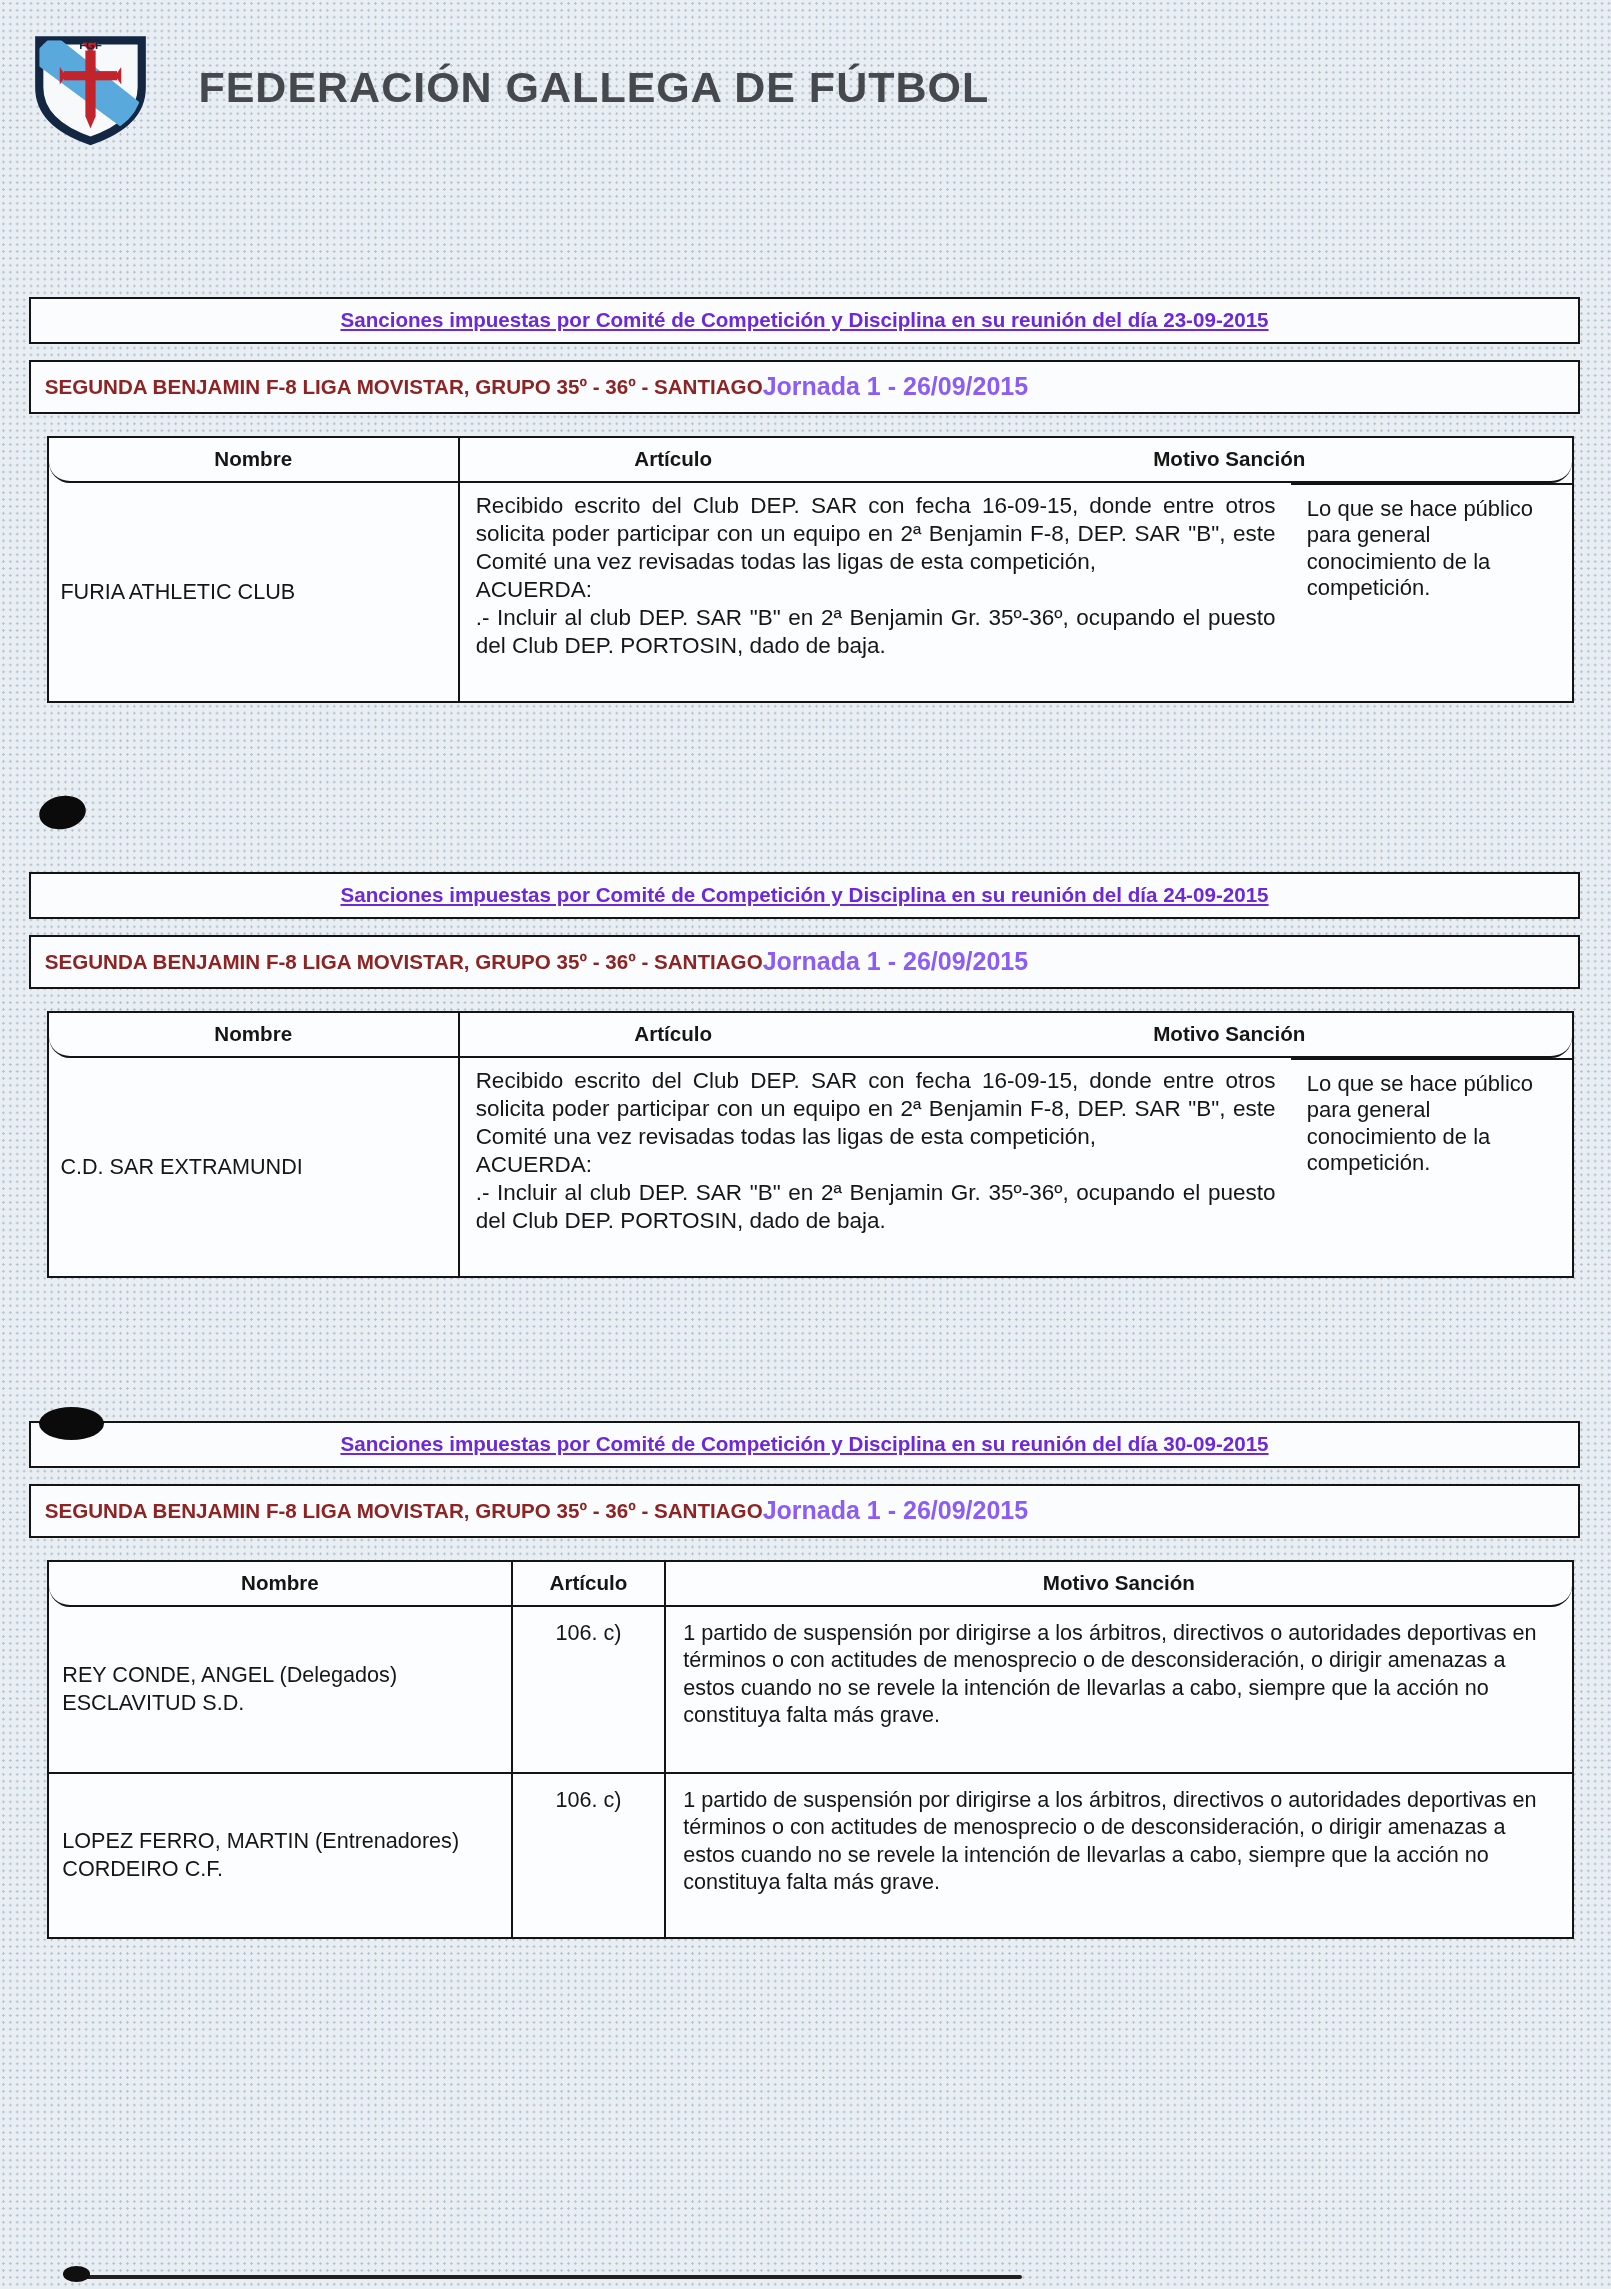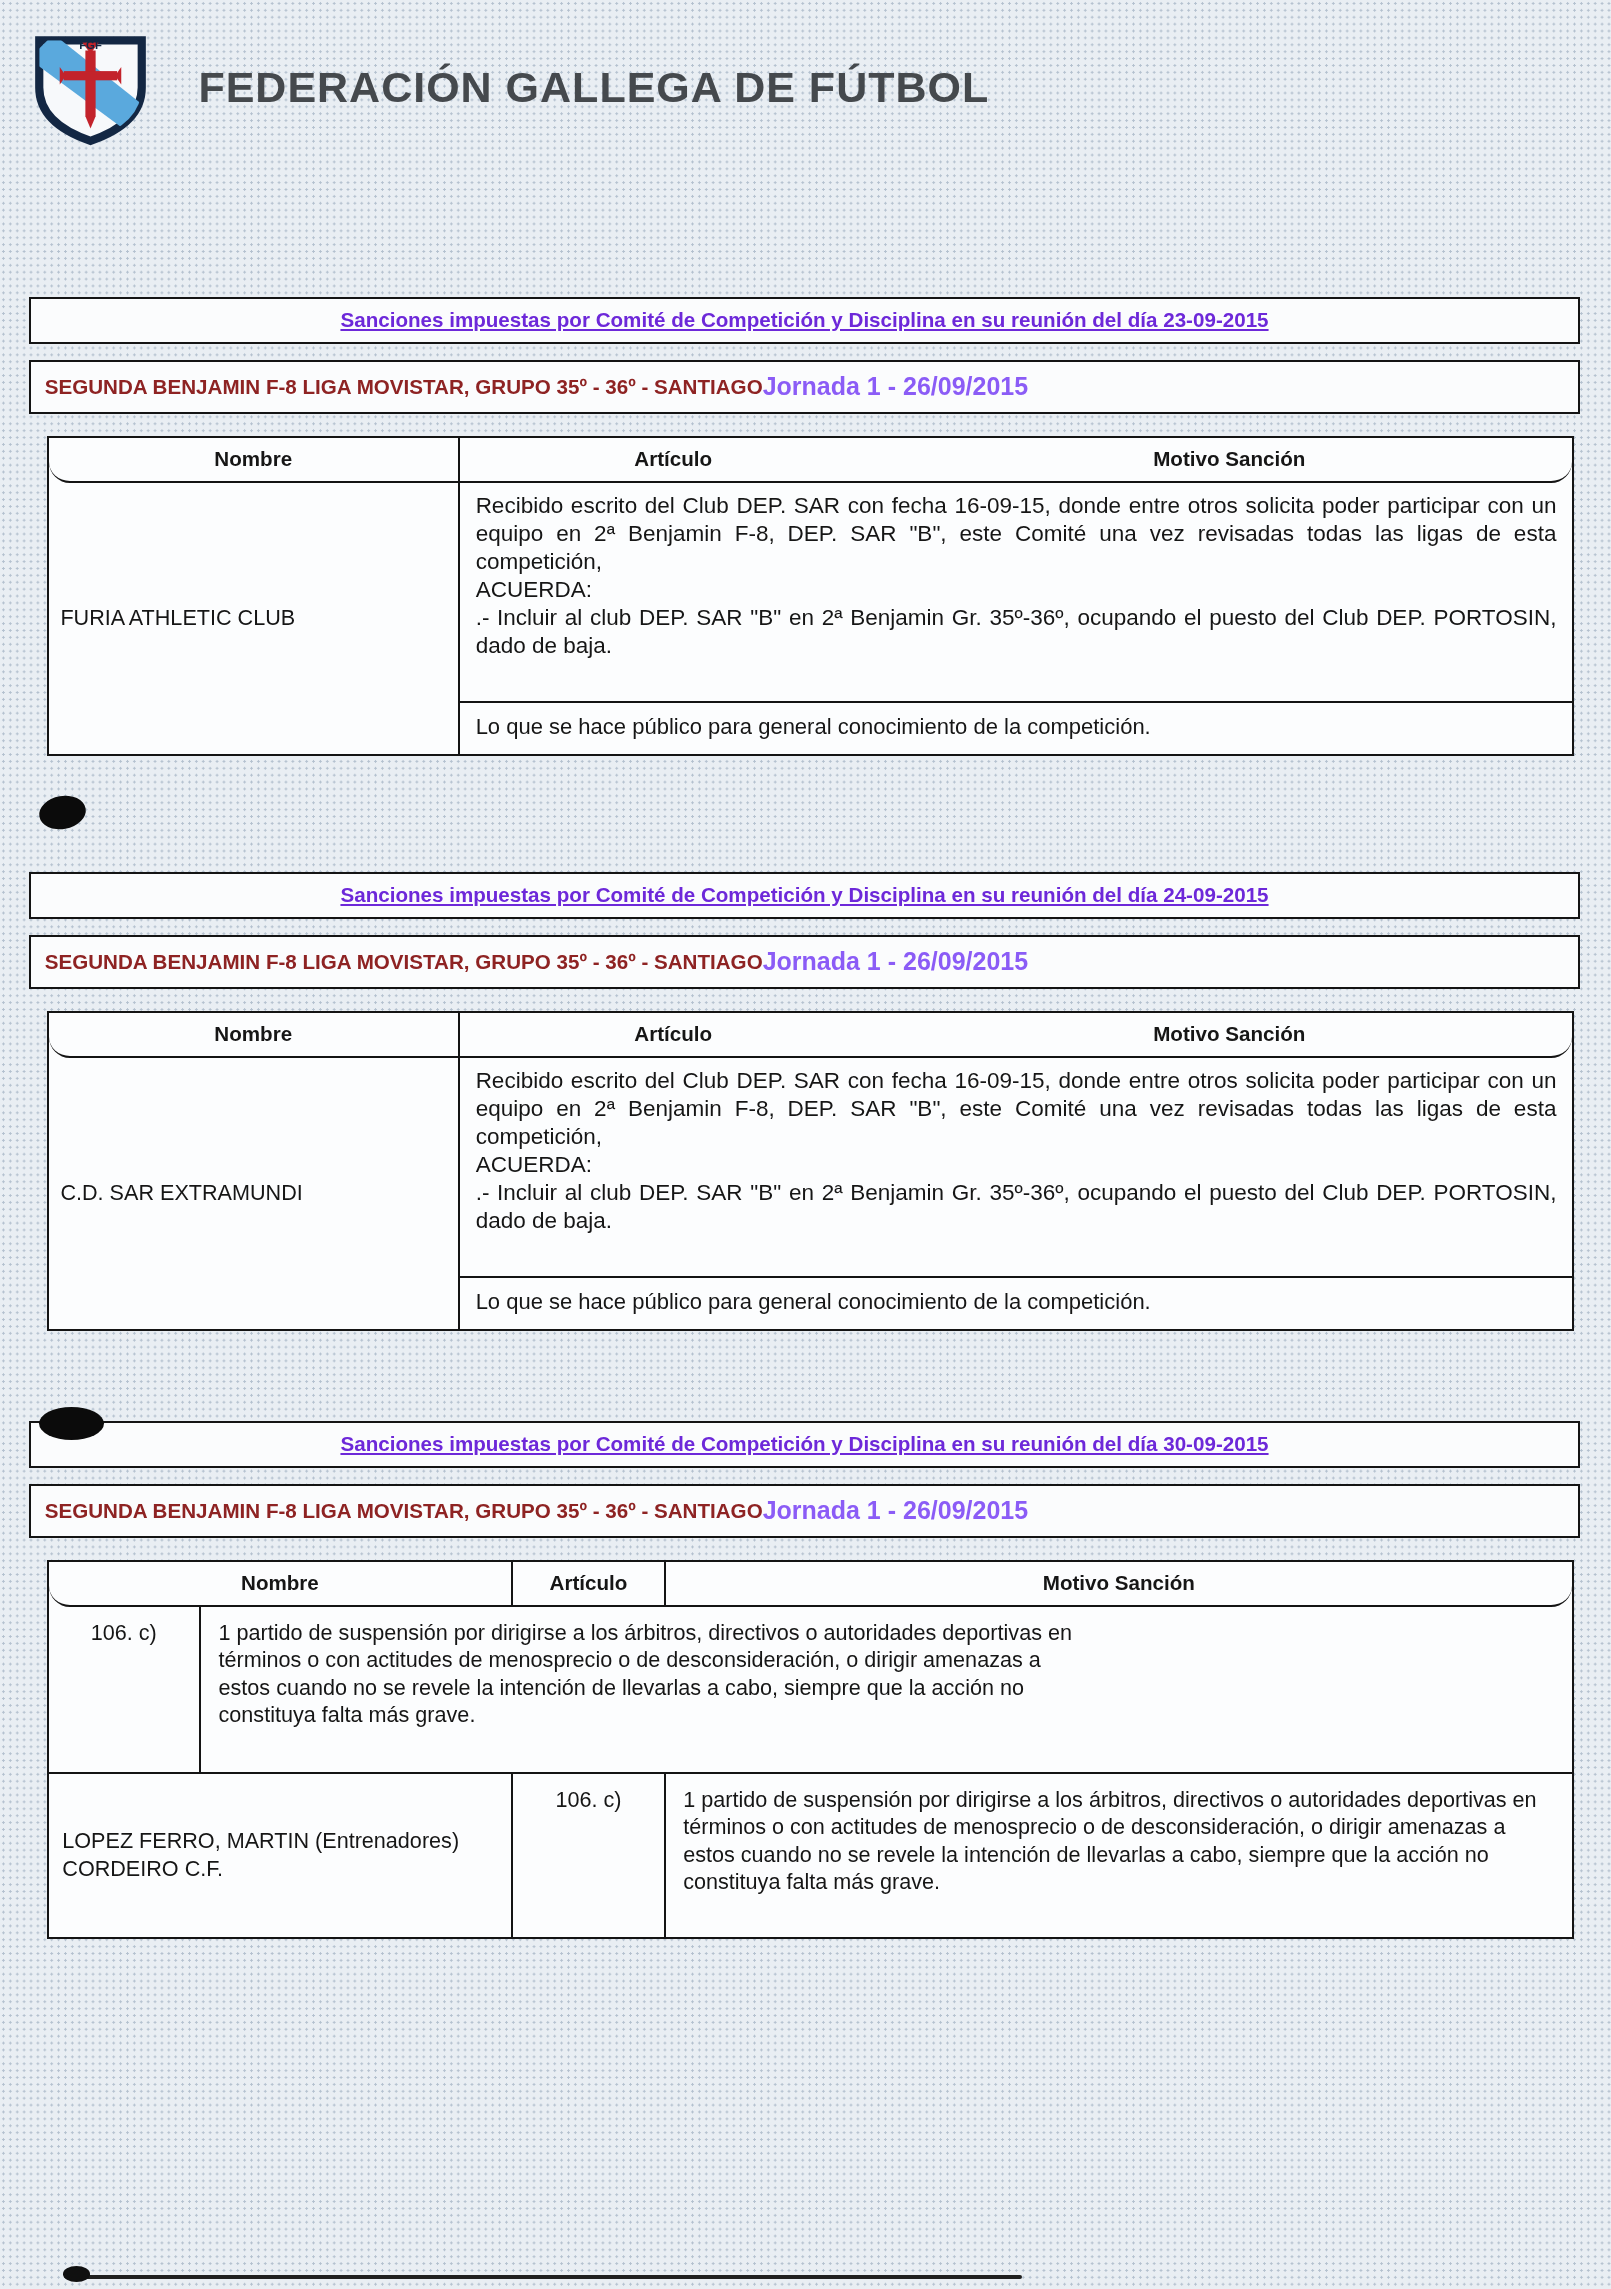--- a/index.html
+++ b/index.html
@@ -85,21 +85,21 @@
   .table-merged .th-articulo { width: 28%; }
   .table-merged .th-motivo   { width: 45%; }
   .table-merged .td-nombre {
     width: 27%;
     border-right: 2px solid #141414;
     display: flex;
     align-items: center;
     padding: 9.8px 11.8px;
     font-size: 21.6px;
   }
-  .table-merged .td-right { width: 73%; display: flex; flex-direction: column; }
+  .table-merged .td-right { width: 73%; display: flex; flex-direction: row; }
   .motivo-text {
     padding: 8.8px 15.7px 13.7px;
     text-align: justify;
     font-size: 22.5px;
     line-height: 28px;
     min-height: 218px;
   }
   .motivo-footer {
     border-top: 2px solid #141414;
     padding: 10.8px 15.7px 13.7px;
@@ -242,20 +242,22 @@
       <span class="league-name">SEGUNDA BENJAMIN F-8 LIGA MOVISTAR,  GRUPO 35º - 36º - SANTIAGO</span>
       <span class="jornada">Jornada 1 - 26/09/2015</span>
     </div>
     <div class="table table-grid">
       <div class="thead">
         <div class="th th-nombre">Nombre</div>
         <div class="th th-articulo">Artículo</div>
         <div class="th th-motivo">Motivo Sanción</div>
       </div>
       <div class="trow">
+        <div class="td td-nombre prewrap">REY CONDE, ANGEL (Delegados)
+ESCLAVITUD S.D.</div>
         <div class="td td-articulo">106. c)</div>
         <div class="td td-motivo">1 partido de suspensión por dirigirse a los árbitros, directivos o autoridades deportivas en términos o con actitudes de menosprecio o de desconsideración, o dirigir amenazas a estos cuando no se revele la intención de llevarlas a cabo, siempre que la acción no constituya falta más grave.</div>
       </div>
       <div class="trow">
         <div class="td td-nombre prewrap">LOPEZ FERRO, MARTIN (Entrenadores)
 CORDEIRO C.F.</div>
         <div class="td td-articulo">106. c)</div>
         <div class="td td-motivo">1 partido de suspensión por dirigirse a los árbitros, directivos o autoridades deportivas en términos o con actitudes de menosprecio o de desconsideración, o dirigir amenazas a estos cuando no se revele la intención de llevarlas a cabo, siempre que la acción no constituya falta más grave.</div>
       </div>
     </div>

